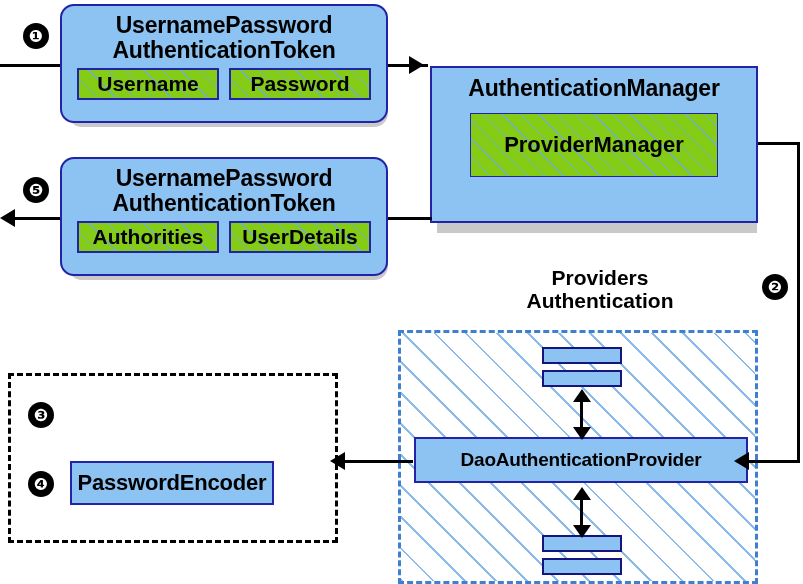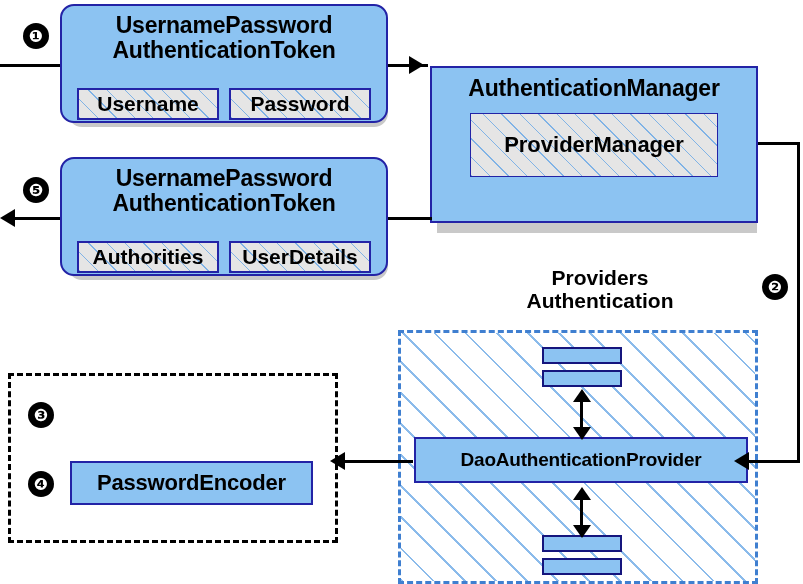--- a/index.html
+++ b/index.html
@@ -26,34 +26,34 @@
   .bluebox{
     position:absolute;
     background:#8cc3f2;
     border:2px solid #2323a6;
     box-sizing:border-box;
     z-index:3;
     display:flex;
     flex-direction:column;
     align-items:center;
   }
-  .rounded{border-radius:14px;gap:20px;}
+  .rounded{border-radius:14px;}
 
   .boxtitle{
     font-weight:bold;
     color:#000;
     text-align:center;
     line-height:1.07;
     letter-spacing:-0.2px;
   }
 
   
   .chip{
     position:relative;
-    background:#e5e5e5;
+    background:#84cc16;
     border:2px solid #2323a6;
     box-sizing:border-box;
     display:flex;
     align-items:center;
     justify-content:center;
     font-weight:bold;
     color:#000;
     overflow:hidden;
   }
   .hatch::before{
@@ -227,18 +227,18 @@
   <div class="arrow left" style="left:330px;top:452px;"></div>
 
   <div class="dashbox black" style="left:8px;top:373px;width:330px;height:170px;"></div>
 
   <div class="shadow soft" style="left:60px;top:404px;width:250px;height:44px;"></div>
   <div class="shadow" style="left:66px;top:398px;width:248px;height:42px;"></div>
   <div class="marker" style="left:28px;top:402px;">❸</div>
 
   <div class="shadow soft" style="left:60px;top:472px;width:250px;height:44px;"></div>
   <div class="shadow" style="left:66px;top:466px;width:248px;height:42px;"></div>
-  <div class="bluebox" style="left:70px;top:461px;width:243px;height:44px;justify-content:center;">
+  <div class="bluebox" style="left:70px;top:461px;width:204px;height:44px;justify-content:center;">
     <div class="boxtitle" style="font-size:22px;">PasswordEncoder</div>
   </div>
   <div class="marker" style="left:28px;top:471px;">❹</div>
 
 </div>
 
 </body></html>

